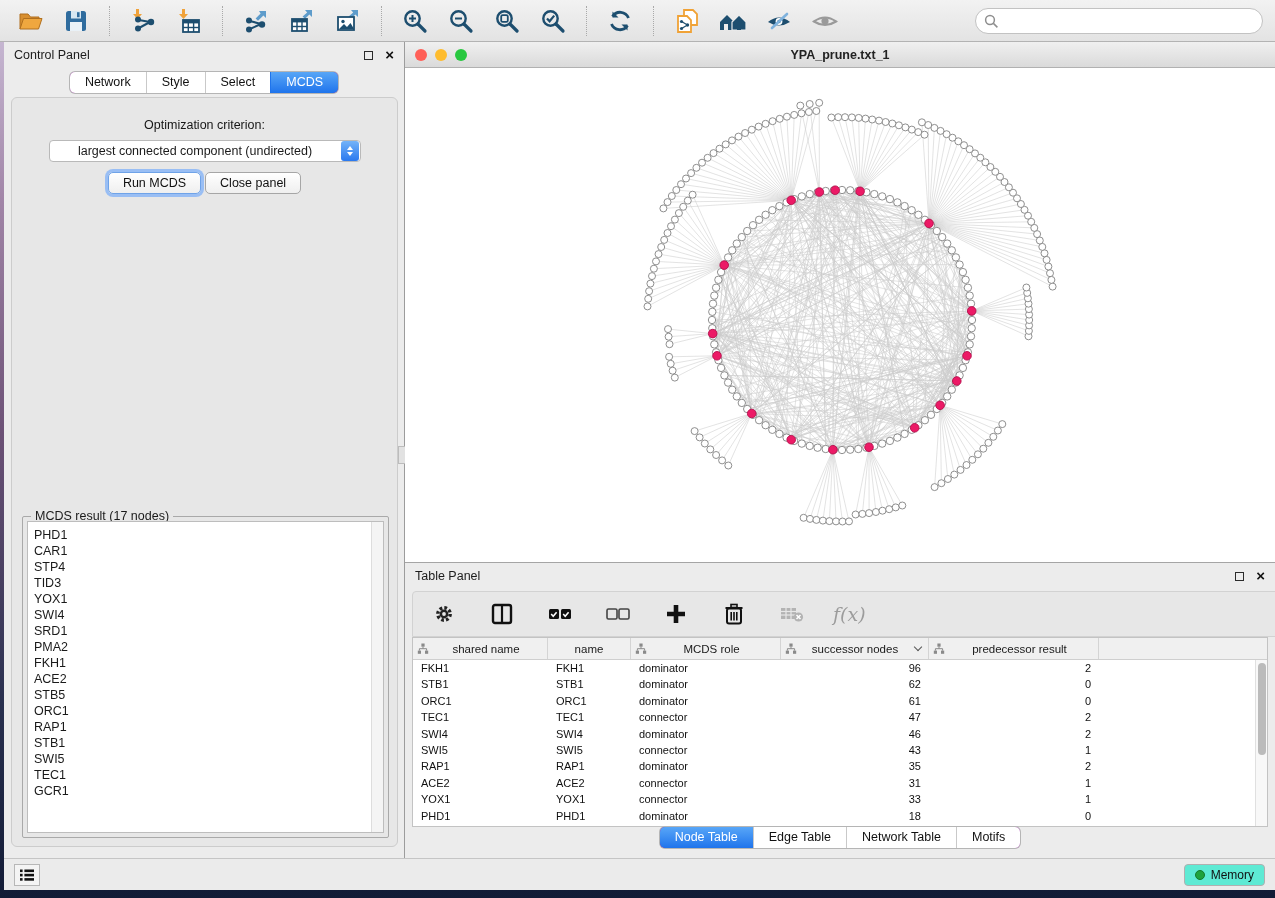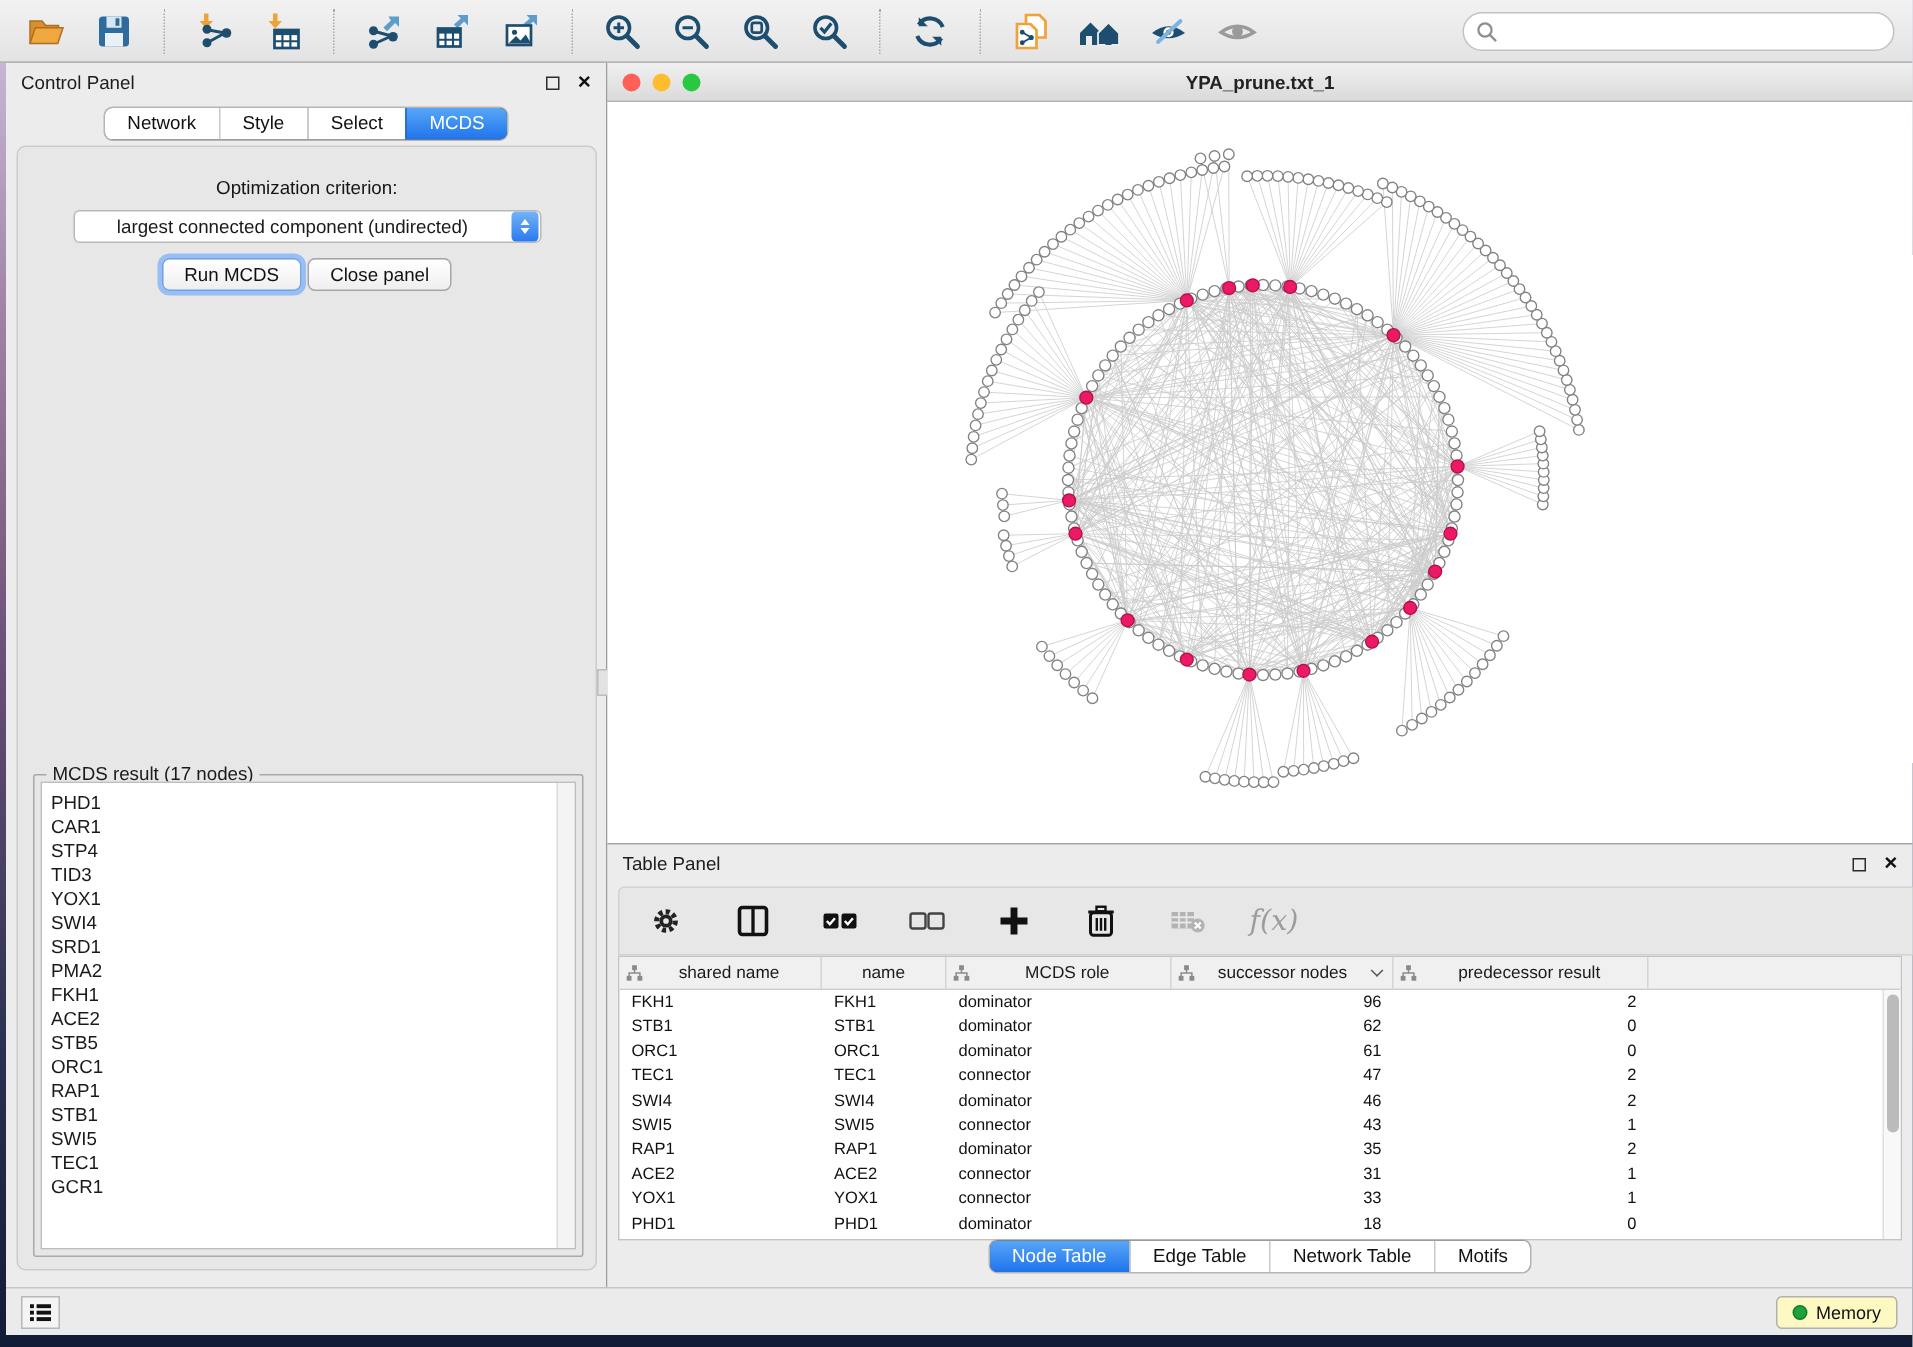--- a/index.html
+++ b/index.html
@@ -28,21 +28,21 @@
   
   #app { position:absolute; left:4px; top:42px; width:1271px; height:848px; background:#ececec; }
   
   #control-panel { position:absolute; left:0; top:0; width:401px; height:816px; background:#ececec; border-right:1px solid #9c9c9c; }
   .panel-head { height:26px; display:flex; align-items:center; padding:0 10px; }
   .panel-title { font-size:12.5px; color:#1c1c1c; }
   .panel-head .spacer { flex:1; }
   .float-box { width:9px; height:9px; border:1.6px solid #2b2b2b; display:inline-block; margin-right:12px; }
   .close-x { font-size:15px; font-weight:bold; color:#111; line-height:10px; }
   #ctrl-tabs { position:absolute; left:0; top:30px; width:100%; display:flex; justify-content:center; }
-  .seg { display:flex; border-radius:5px; box-shadow:0 0 0 1px #b5b5b5; overflow:hidden; background:#404040; }
+  .seg { display:flex; border-radius:5px; box-shadow:0 0 0 1px #b5b5b5; overflow:hidden; background:#a21caf; }
   .seg-tab { padding:3px 15px 4px; font-size:12.5px; background:#fff; border-left:1px solid #c9c9c9; color:#111; }
   .seg-tab:first-child { border-left:none; }
   .seg-tab.selected { background:linear-gradient(#58a6f7,#1f74ec); color:#fff; border-left-color:#1f74ec; }
   #ctrl-body {
     position:absolute; left:7px; top:55px; width:387px; height:750px;
     background:#e7e7e7; border:1px solid #cccccc; border-radius:6px;
   }
   #opt-label { position:absolute; top:20px; width:100%; text-align:center; font-size:12.5px; color:#161616; }
   #opt-select {
     position:absolute; top:42px; left:50%; transform:translateX(-50%);
@@ -104,21 +104,21 @@
   #tbl-vscroll { position:absolute; right:0; top:22px; bottom:0; width:12px; background:#f8f8f8; border-left:1px solid #e0e0e0; }
   #tbl-thumb { position:absolute; left:1.5px; top:3px; width:8px; height:92px; background:#bbbbbb; border-radius:4px; }
   #tp-tabs { position:absolute; left:0; bottom:10px; width:100%; display:flex; justify-content:center; }
   
   #statusbar {
     position:absolute; left:0; top:816px; width:1271px; height:32px;
     background:#ebebeb; border-top:1px solid #c5c5c5; display:flex; align-items:center; padding:0 10px;
   }
   #panel-toggle { width:26px; height:22px; background:#f4f4f4; border:1px solid #b7b7b7; display:flex; align-items:center; justify-content:center; }
   #memory-btn {
-    margin-left:auto; height:22px; background:#fef9c3; border:1px solid #b0b0b0; border-radius:4px;
+    margin-left:auto; height:22px; background:#5eead4; border:1px solid #b0b0b0; border-radius:4px;
     display:flex; align-items:center; gap:6px; padding:0 10px; font-size:12px; color:#111;
   }
   #memory-dot { width:10px; height:10px; border-radius:50%; background:#1fa23c; border:1px solid #147a2b; }
 </style>
 </head>
 <body>
 
 <div id="toolbar">
   <div class="tbtn">
     <svg width="28" height="28" viewBox="0 0 28 28">

